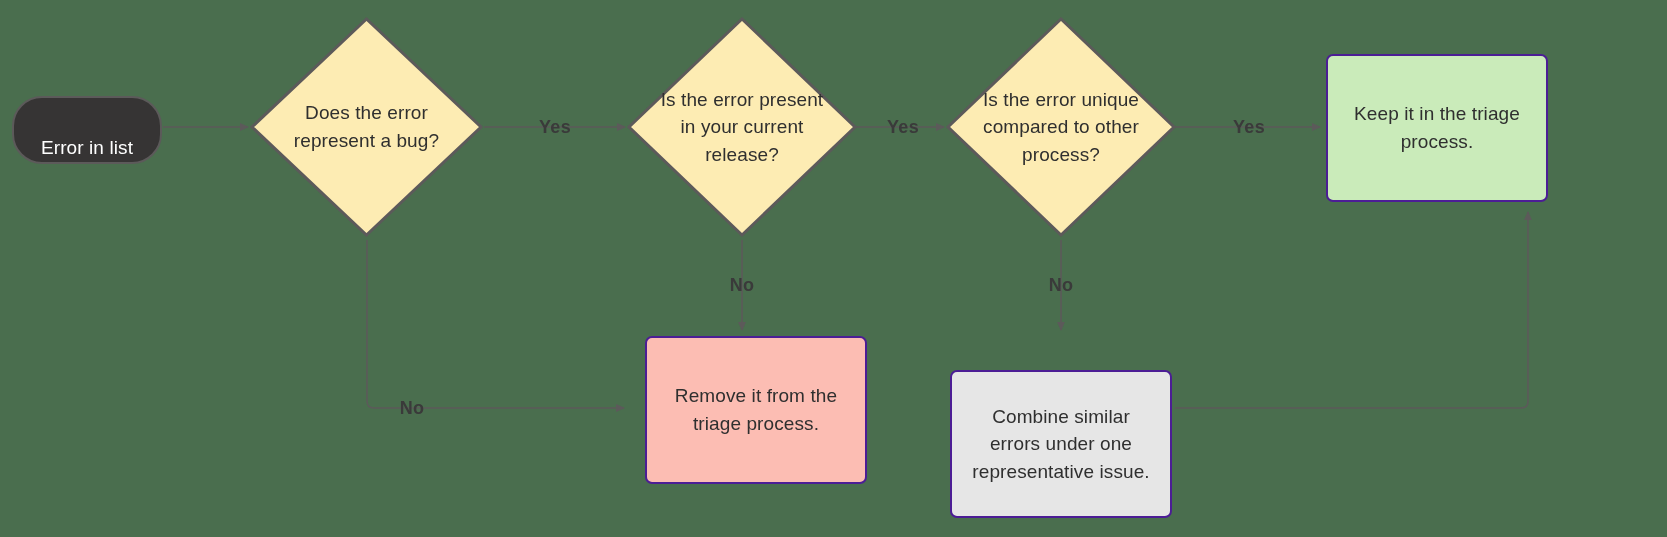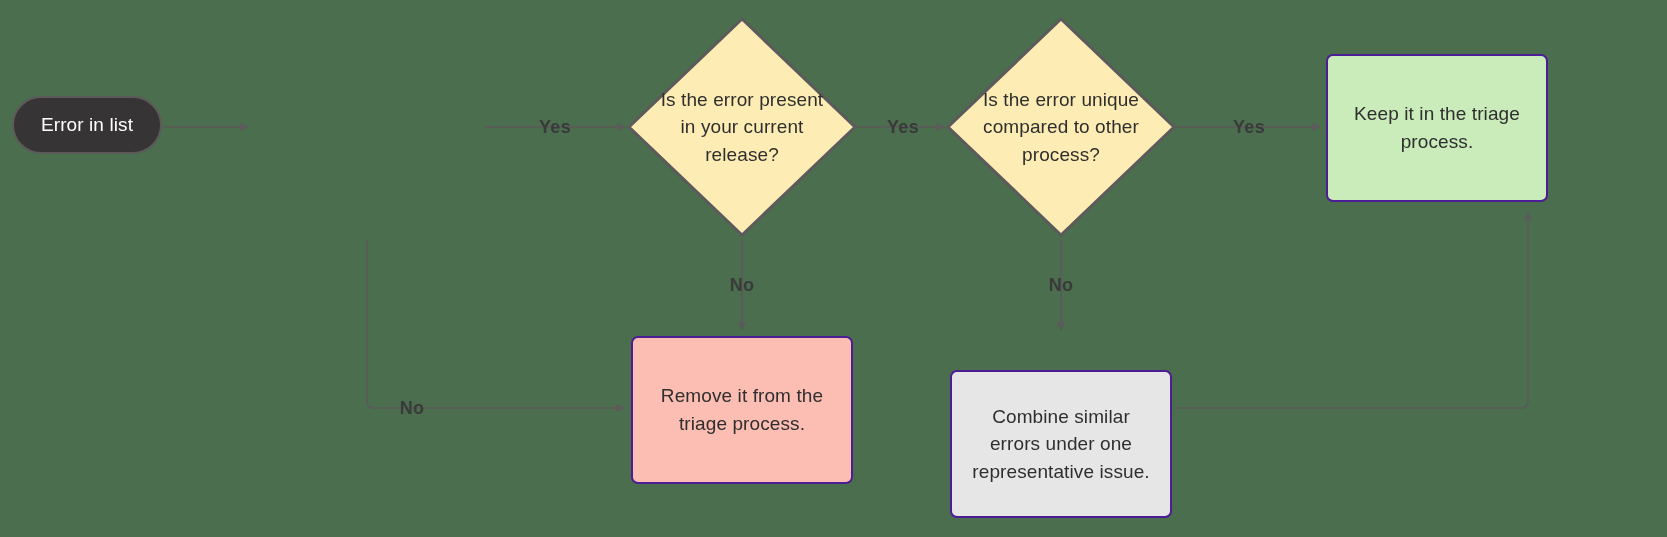--- a/index.html
+++ b/index.html
@@ -60,21 +60,21 @@
     color: #2f2f2f;
     font-size: 19px;
     line-height: 1.45;
   }
   
   .node-box {
     border-radius: 7px;
     border: 2px solid #4c1d95;
   }
   .box-green { background: #caebba; }
-  .box-red   { background: #fcbdb3; }
+  .box-red   { background: #fcbdb3; margin-left: 14px; }
   .box-gray  { background: #e6e6e6; }
   .box-label {
     width: 84%;
     font-size: 19px;
     line-height: 1.45;
   }
   .edge-label {
     position: absolute;
     color: #3a3a3a;
     font-size: 18px;
@@ -107,24 +107,30 @@
 
     <path d="M367,240 L367,401 Q367,408 374,408 L624,408" fill="none" stroke="#5c5a5a" stroke-width="1.6" marker-end="url(#arrow)"></path>
 
     <path d="M742,240 L742,330" fill="none" stroke="#5c5a5a" stroke-width="1.6" marker-end="url(#arrow)"></path>
 
     <path d="M1061,240 L1061,330" fill="none" stroke="#5c5a5a" stroke-width="1.6" marker-end="url(#arrow)"></path>
 
     <path d="M1175,408 L1521,408 Q1528,408 1528,401 L1528,212" fill="none" stroke="#5c5a5a" stroke-width="1.6" marker-end="url(#arrow)"></path>
   </svg>
 
-  <div class="node node-start" style="left:12px; top:96px; width:150px; height:58px;">
+  <div class="node node-start" style="left:12px; top:96px; width:150px; height:68px;align-items:flex-end;">
     <span>Error in list</span>
   </div>
 
+  <div class="node node-decision" style="left:249px; top:16px; width:235px; height:222px;">
+    <svg class="diamond-shape" viewBox="0 0 235 222" preserveAspectRatio="none" xmlns="http://www.w3.org/2000/svg">
+      <polygon points="117.5,3 232,111 117.5,219 3,111" fill="#fdecb3" stroke="#5c5a5a" stroke-width="3"></polygon>
+    </svg>
+    <span class="diamond-label">Does the error represent a bug?</span>
+  </div>
 
   <div class="node node-decision" style="left:626px; top:16px; width:232px; height:222px;">
     <svg class="diamond-shape" viewBox="0 0 232 222" preserveAspectRatio="none" xmlns="http://www.w3.org/2000/svg">
       <polygon points="116,3 229,111 116,219 3,111" fill="#fdecb3" stroke="#5c5a5a" stroke-width="3"></polygon>
     </svg>
     <span class="diamond-label">Is the error present in your current release?</span>
   </div>
 
   <div class="node node-decision" style="left:945px; top:16px; width:232px; height:222px;">
     <svg class="diamond-shape" viewBox="0 0 232 222" preserveAspectRatio="none" xmlns="http://www.w3.org/2000/svg">

